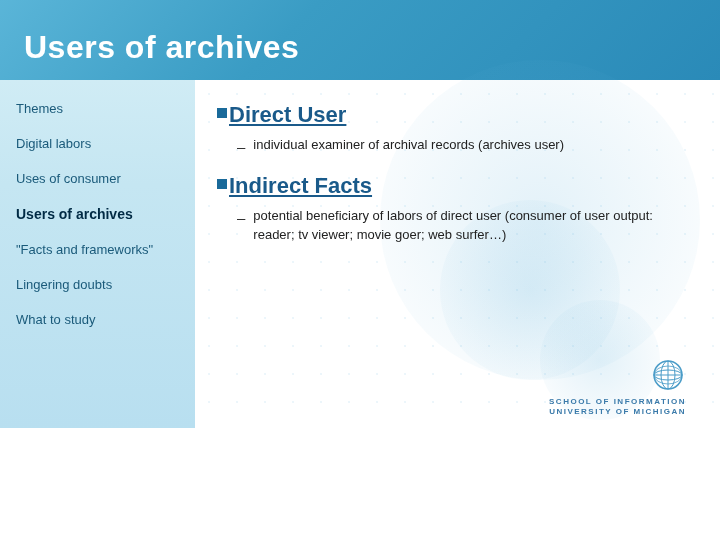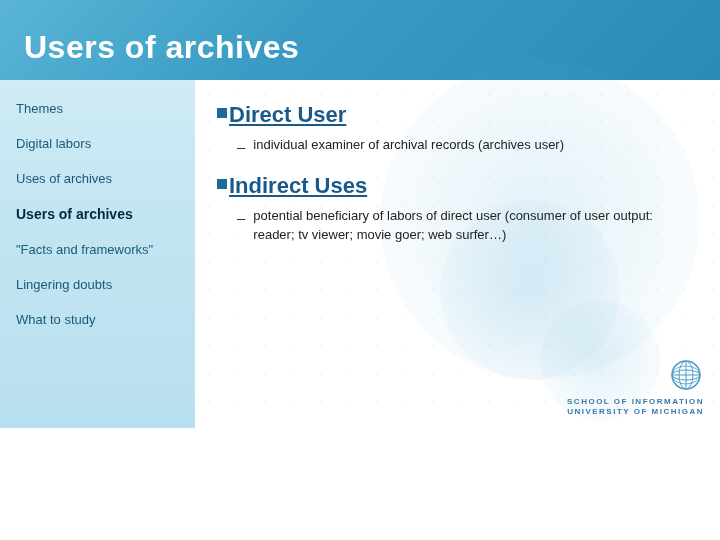--- a/index.html
+++ b/index.html
@@ -179,21 +179,21 @@
     .sub-text {
       font-size: 13px;
       color: #222;
       line-height: 1.45;
     }
 
     
     .footer {
       position: absolute;
       bottom: 12px;
-      right: 16px;
+      right: 34px;
       text-align: left;
       z-index: 2;
     }
 
     .footer-logo {
       display: flex;
       flex-direction: column;
       align-items: flex-end;
       gap: 1px;
     }
@@ -226,21 +226,21 @@
 
   <div class="header">
     <h1 class="page-title">Users of archives</h1>
   </div>
 
   <div class="content">
 
     <div class="sidebar">
       <div class="sidebar-item">Themes</div>
       <div class="sidebar-item">Digital labors</div>
-      <div class="sidebar-item">Uses of archives</div>
+      <div class="sidebar-item">Uses of consumer</div>
       <div class="sidebar-item highlighted active">Users of archives</div>
       <div class="sidebar-item">"Facts and frameworks"</div>
       <div class="sidebar-item">Lingering doubts</div>
       <div class="sidebar-item">What to study</div>
     </div>
 
     <div class="main">
       <div class="main-inner">
 
         <div class="bullet-section">
@@ -252,21 +252,21 @@
             <div class="sub-bullet-row">
               <span class="sub-dash">–</span>
               <span class="sub-text">individual examiner of archival records (archives user)</span>
             </div>
           </div>
         </div>
 
         <div class="bullet-section">
           <div class="bullet-row">
             <div class="bullet-square"></div>
-            <span class="bullet-title">Indirect Uses</span>
+            <span class="bullet-title">Indirect Facts</span>
           </div>
           <div class="sub-bullets">
             <div class="sub-bullet-row">
               <span class="sub-dash">–</span>
               <span class="sub-text">potential beneficiary of labors of direct user (consumer of user output: reader; tv viewer; movie goer; web surfer…)</span>
             </div>
           </div>
         </div>
 
       </div>

